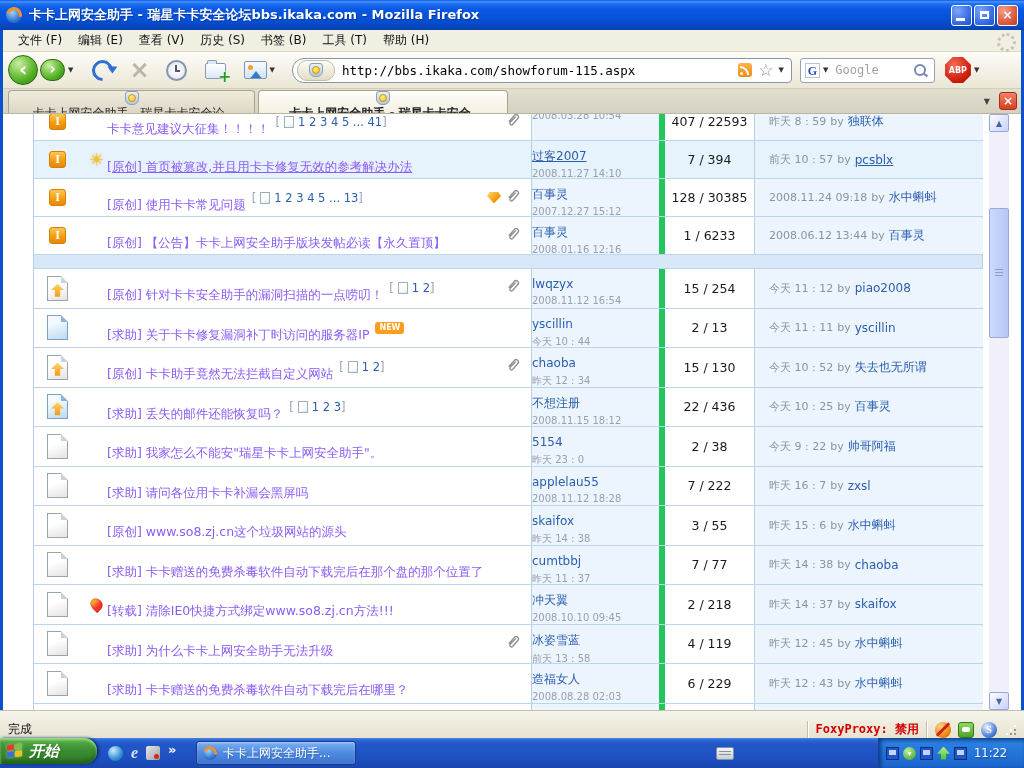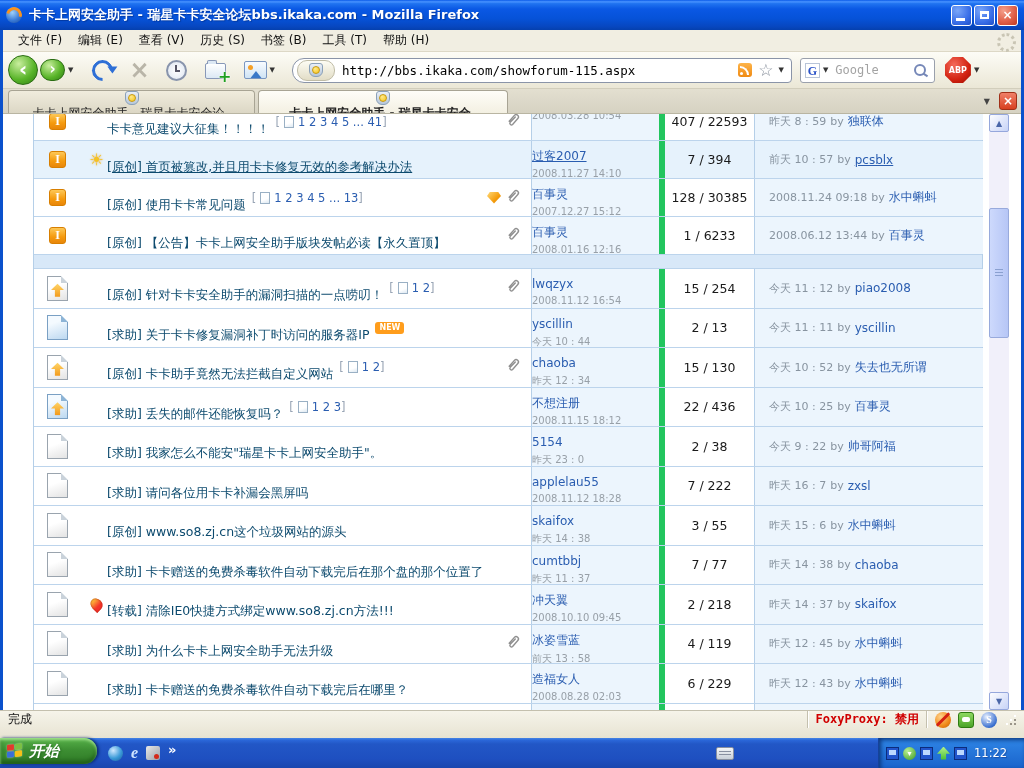--- a/index.html
+++ b/index.html
@@ -126,21 +126,21 @@
   .rows{ margin-top:-11px; border-left:1px solid #b5cfe8; border-right:1px solid #b5cfe8; box-sizing:border-box;}
   .row{ display:flex; height:39.5px; border-bottom:1px solid #bcd4ec; box-sizing:border-box; background:#fff;}
   .row.sticky{ height:38px;}
   .row.partial{ height:14px; border-bottom:none;}
   .divider-band{ height:14px; background:#d8e8f8; border-bottom:1px solid #bcd4ec; box-sizing:border-box;}
   .cell{ box-sizing:border-box;}
   .icon-cell{ width:47px; display:flex; align-items:center; justify-content:center; flex:none;}
   .title-cell{ width:451px; display:flex; align-items:center; position:relative;
     border-right:1px solid #b5cfe8; padding-right:46px; flex:none; overflow:hidden;}
   .extra-slot{ width:21px; margin-left:5px; flex:none; display:flex; align-items:center; justify-content:center;}
-  .title-link{ font-size:12.5px; color:#0c4a6e; text-decoration:none; white-space:nowrap;margin-top:15px;}
+  .title-link{ font-size:12.5px; color:#8b5cf6; text-decoration:none; white-space:nowrap;margin-top:15px;}
   .pages{ margin-left:6px; font-size:11.5px; color:#98a4b4; white-space:nowrap; display:flex; align-items:center;}
   .page-glyph{ display:inline-block; width:8px; height:10px; border:1px solid #9ab0c4;
     background:linear-gradient(160deg,#fff 60%,#dce8f2); margin:0 4px; flex:none;}
   .pages .nums{ color:#2a5db0;}
   .badge-new{ margin-left:6px; background:#ff9d1c; color:#fff; font-size:8px; font-weight:bold;
     padding:2px 4px; border-radius:3px; line-height:1;}
   .attach-slot{ position:absolute; right:10px; top:0; bottom:0; display:flex; gap:5px; align-items:center;}
   .author-cell{ width:133px; background:#ecf5fd; border-right:6px solid #22c55e; padding:4px 0 0 0; flex:none; overflow:hidden;}
   .author-link{ font-size:12px; color:#2a5db0; text-decoration:none; white-space:nowrap;}
   .author-date{ font-size:10px; color:#98a0a8; margin-top:3px; white-space:nowrap;}
@@ -178,21 +178,21 @@
     background:linear-gradient(135deg,#fdfdff,#c7d3f7); border:1px solid #95a7dc; border-radius:2px;
     color:#4a66a8; font-size:8px; display:flex; align-items:center; justify-content:center;}
   .scroll-btn.up{ top:0;} .scroll-btn.down{ bottom:0;}
   .scroll-thumb{ position:absolute; left:0; top:94px; width:20px; height:130px; box-sizing:border-box;
     background:linear-gradient(90deg,#cdd9fc,#b6c6f6); border:1px solid #98aadc; border-radius:2px;}
   .scroll-thumb::after{ content:""; position:absolute; left:5px; right:5px; top:60px; height:1px;
     background:#8aa0d0; box-shadow:0 3px 0 #8aa0d0,0 6px 0 #8aa0d0;}
   
   .statusbar{ position:absolute; left:0; top:710px; width:1024px; height:28px; box-sizing:border-box;
     background:linear-gradient(#f6f4ea,#e7e3d2); border-top:1px solid #c4c0ae;
-    display:flex; align-items:flex-start; padding:0 8px; z-index:70;}
+    display:flex; align-items:flex-end; padding:0 8px; z-index:70;}
   .status-left{ font-size:12px; color:#111;}
   .status-right{ margin-left:auto; display:flex; align-items:center; gap:7px;}
   .sb-sep{ width:1px; height:17px; background:#c4c0ae; border-right:1px solid #fff;}
   .foxy-text{ color:#d00000; font-size:12px; font-weight:bold;
     font-family:"DejaVu Sans Mono","Liberation Mono",monospace;}
   .fox-icon{ width:16px; height:16px; border-radius:50%;
     background:radial-gradient(circle at 35% 30%,#ffd28a,#f08818 60%,#b85c08); position:relative;}
   .fox-icon::after{ content:""; position:absolute; left:-1px; top:6px; width:18px; height:3px;
     background:#d42010; transform:rotate(-45deg); border-radius:2px;}
   .chat-icon{ width:16px; height:16px; border-radius:3px;
@@ -720,20 +720,24 @@
           <i></i>
         </span>
       <span class="start-text">开始</span>
     </div>
     <div class="quicklaunch">
       <span class="ql-sphere"></span>
       <span class="ql-e">e</span>
       <span class="ql-app"></span>
       <span class="ql-more">»</span>
     </div>
+    <div class="task-btn">
+      <span class="ff-icon" style="width:14px;height:14px;"></span>
+      <span class="task-label">卡卡上网安全助手...</span>
+    </div>
     <span class="kbd-icon"></span>
     <div class="tray">
       <span class="tray-ico t-mon"></span>
       <span class="tray-ico t-ball">▾</span>
       <span class="tray-ico t-mon"></span>
       <span class="tray-ico t-up"></span>
       <span class="tray-ico t-mon"></span>
       <span class="tray-clock">11:22</span>
     </div>
   </div>

